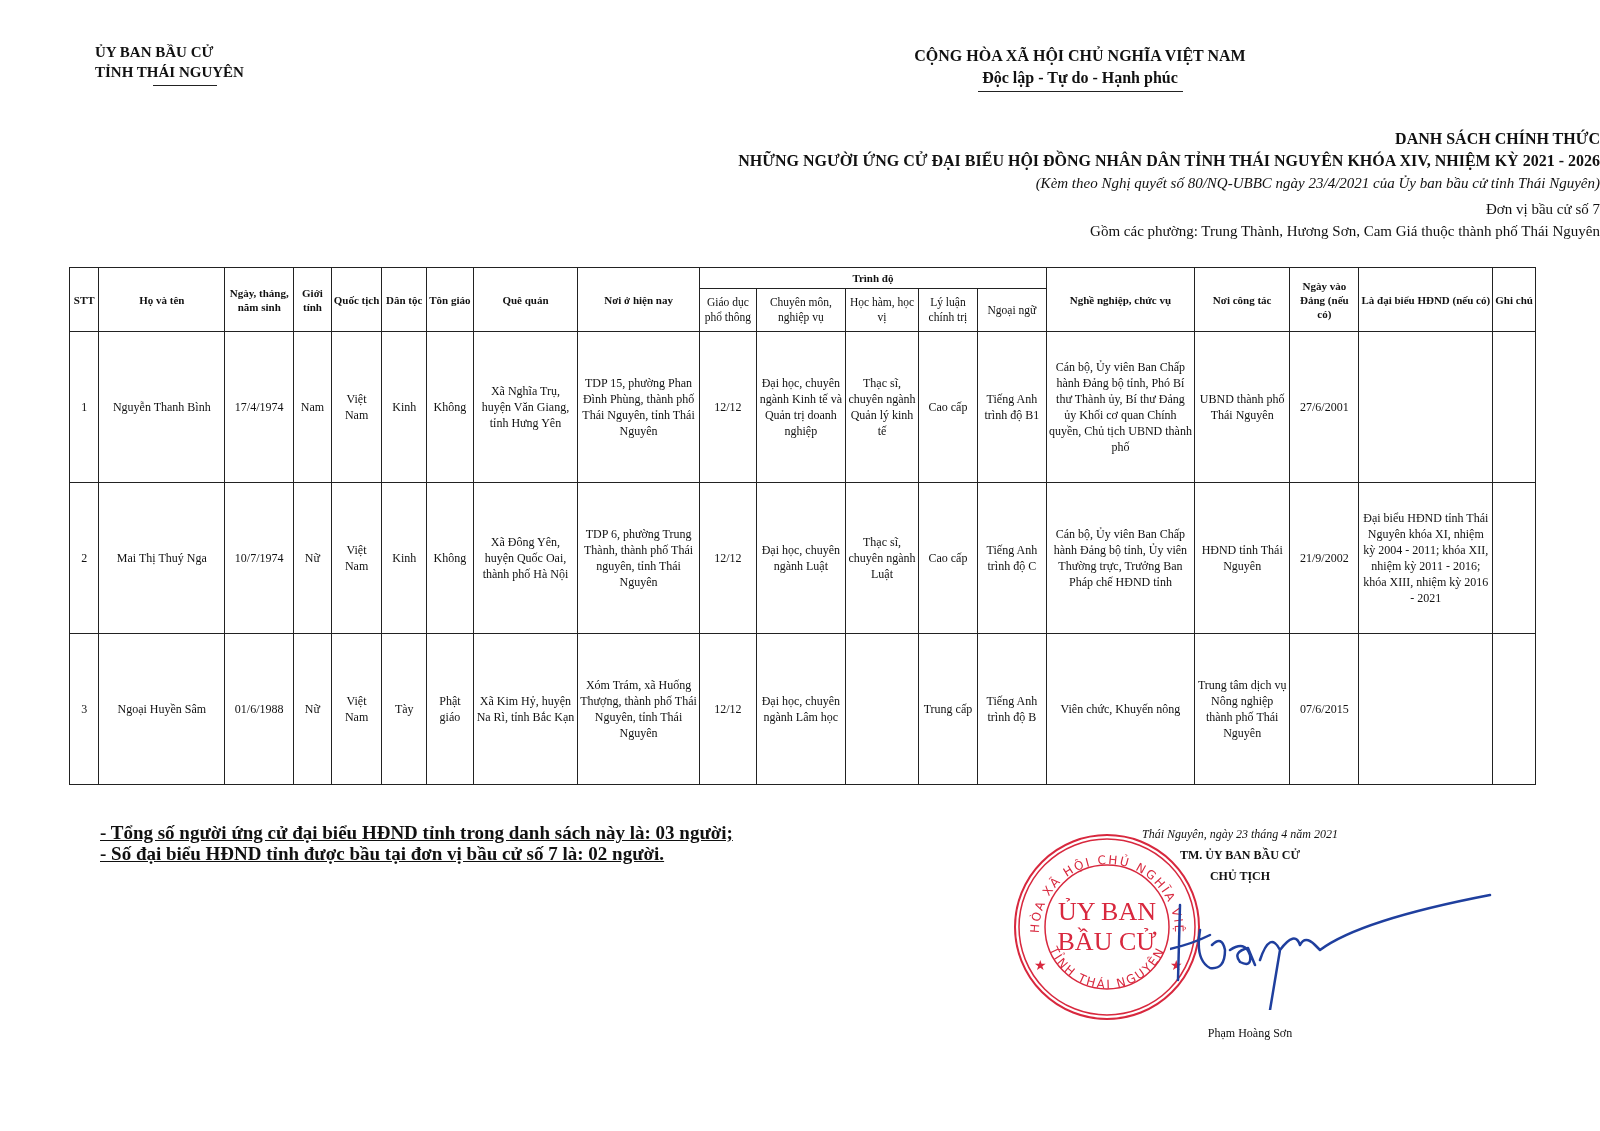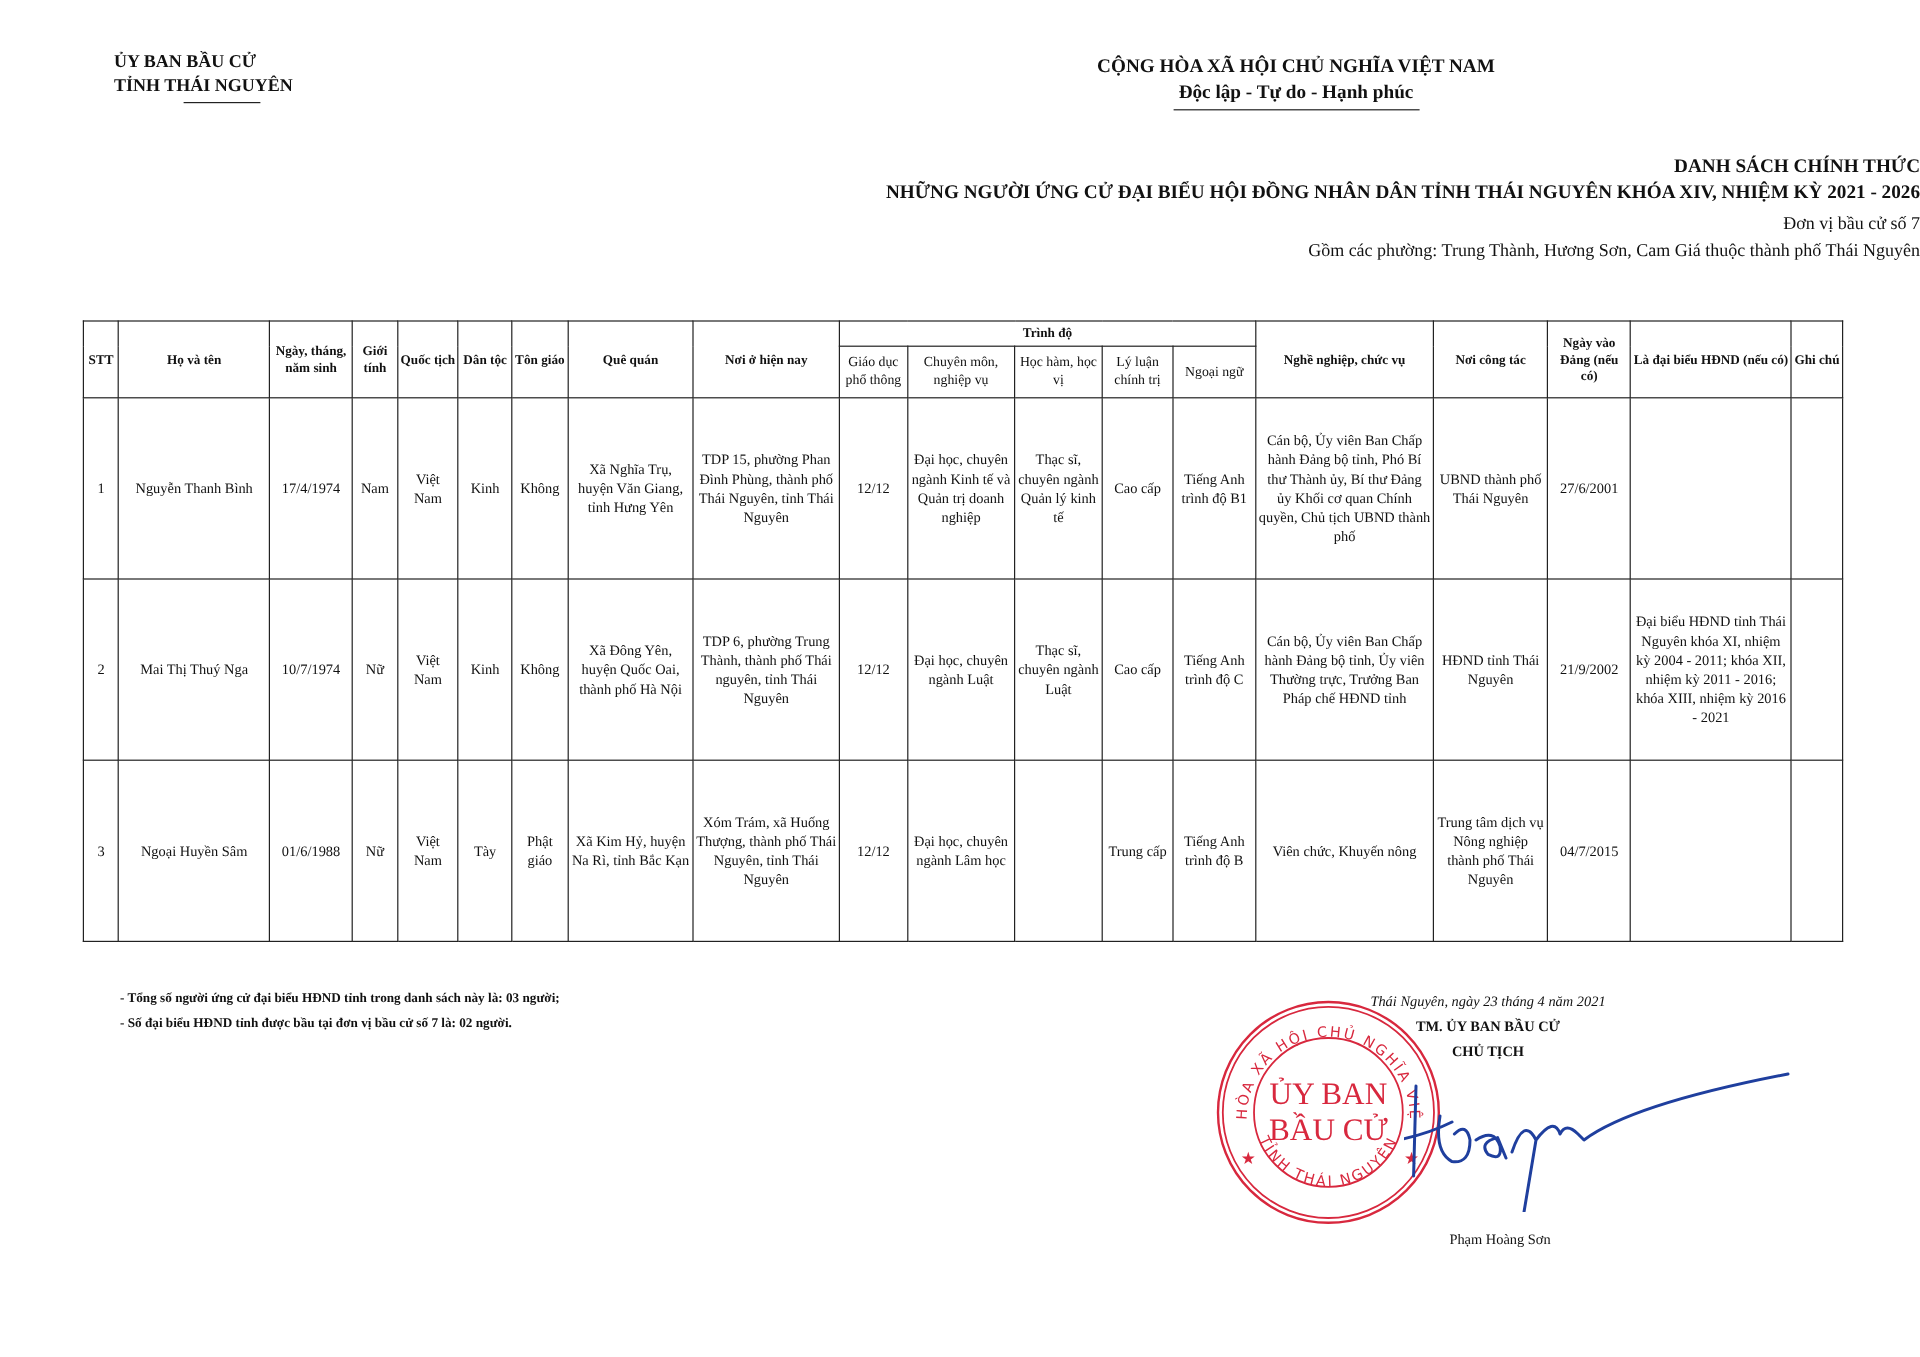--- a/index.html
+++ b/index.html
@@ -34,21 +34,21 @@
     table.main th, table.main td { border: 1.3px solid #222; padding: 1px 2px; vertical-align: middle; }
     table.main th { font-weight: bold; text-align: center; font-size: 11px; line-height: 14px; }
     table.main th.sub { font-weight: normal; font-size: 11.5px; line-height: 15px; }
     table.main td.c { text-align: center; }
     table.main td.l { text-align: center; }
     table.main td.r { text-align: center; }
     table.main tr.row td { height: 148px; }
 
     .notes {
       position: absolute; left: 100px; top: 822px; font-weight: bold;
-      font-size: 11px; line-height: 21px;
+      font-size: 19px; line-height: 21px; text-decoration: underline;
     }
 
     .sign {
       position: absolute; left: 1090px; top: 824px; width: 300px;
       text-align: center; font-size: 12px; line-height: 21px;
     }
     .sign .date { font-style: italic; }
     .sign .org, .sign .role { font-weight: bold; }
     .sign .name { font-weight: normal; position: absolute; left: 60px; top: 160px; width: 200px; text-align: center; margin-top: 39px; }
 
@@ -66,20 +66,21 @@
 
 <div class="hdr-right">
   <div>CỘNG HÒA XÃ HỘI CHỦ NGHĨA VIỆT NAM</div>
   <div class="motto">Độc lập - Tự do - Hạnh phúc</div>
   <div class="rule"></div>
 </div>
 
 <div class="titles">
   <div class="t1">DANH SÁCH CHÍNH THỨC</div>
   <div class="t2">NHỮNG NGƯỜI ỨNG CỬ ĐẠI BIỂU HỘI ĐỒNG NHÂN DÂN TỈNH THÁI NGUYÊN KHÓA XIV, NHIỆM KỲ 2021 - 2026</div>
+  <div class="t3">(Kèm theo Nghị quyết số 80/NQ-UBBC ngày  23/4/2021 của Ủy ban bầu cử tỉnh Thái Nguyên)</div>
   <div class="t4">Đơn vị bầu cử số 7</div>
   <div class="t5">Gồm các phường: Trung Thành, Hương Sơn, Cam Giá thuộc thành phố Thái Nguyên</div>
 </div>
 
 <table class="main">
   <colgroup>
     <col style="width:29px">
       <col style="width:124px">
       <col style="width:68px">
       <col style="width:37px">
@@ -178,21 +179,21 @@
       <td class="c">Phật giáo</td>
       <td class="l">Xã Kim Hỷ, huyện Na Rì, tỉnh Bắc Kạn</td>
       <td class="l">Xóm Trám, xã Huống Thượng, thành phố Thái Nguyên, tỉnh Thái Nguyên</td>
       <td class="c">12/12</td>
       <td class="l">Đại học, chuyên ngành Lâm học</td>
       <td class="l"></td>
       <td class="c">Trung cấp</td>
       <td class="l">Tiếng Anh trình độ B</td>
       <td class="l">Viên chức, Khuyến nông</td>
       <td class="l">Trung tâm dịch vụ Nông nghiệp thành phố Thái Nguyên</td>
-      <td class="r">04/7/2015</td>
+      <td class="r">07/6/2015</td>
       <td class="l"></td>
       <td class="c"></td>
     </tr>
   </tbody>
 </table>
 
 <div class="notes">
   <div>- Tổng số người ứng cử đại biểu HĐND tỉnh trong danh sách này là: 03 người;</div>
   <div>- Số đại biểu HĐND tỉnh được bầu tại đơn vị bầu cử số 7 là: 02 người.</div>
 </div>

